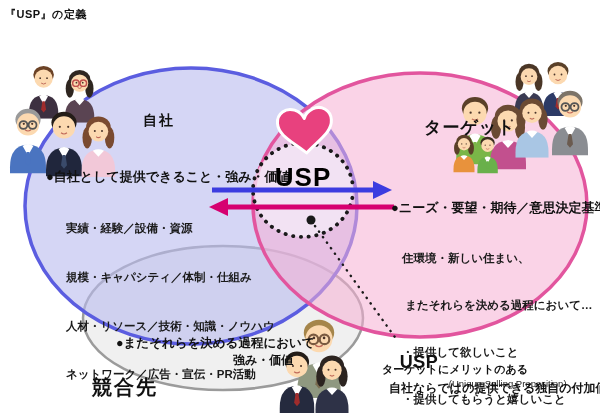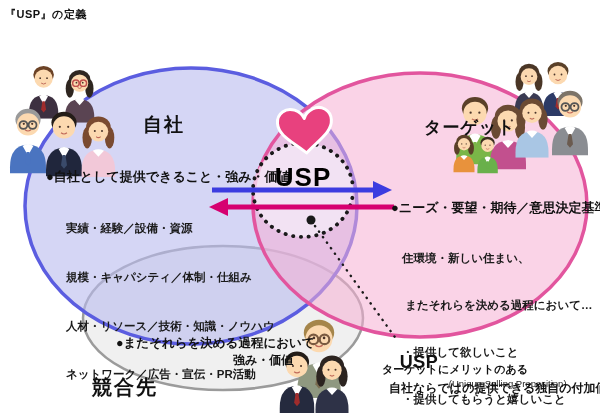--- a/index.html
+++ b/index.html
@@ -3,21 +3,21 @@
 <meta charset="utf-8">
 <style>
   html,body{margin:0;padding:0;background:#fff;}
   #stage{
     position:relative;width:600px;height:413px;overflow:hidden;background:#fff;
     font-family:"Liberation Sans","DejaVu Sans",sans-serif;color:#111;
   }
   #stage svg.diagram{position:absolute;left:0;top:0;width:600px;height:413px;}
   .txt{position:absolute;white-space:pre;}
   .title{left:5px;top:7px;font-size:11px;font-weight:bold;letter-spacing:.5px;}
-  .lbl-company{left:143px;top:112px;font-size:19px;font-weight:bold;letter-spacing:2px;}
+  .lbl-company{left:143px;top:112px;font-size:14px;font-weight:bold;letter-spacing:2px;}
   .lbl-target{left:384px;top:116px;font-size:17px;font-weight:bold;letter-spacing:1px;margin-left:40px;}
   .lbl-competitor{left:92px;top:374px;font-size:20px;font-weight:bold;letter-spacing:2px;}
   .heading{font-size:13px;font-weight:bold;}
   .h-company{left:46px;top:168px;}
   .h-target{left:391px;top:199px;}
   .items{font-size:11.5px;font-weight:bold;color:#1a1a1a;}
   .items div{white-space:pre;}
   .i-company{left:66px;top:188px;line-height:16.2px;}
   .i-target{left:402px;top:220px;line-height:15.6px;}
   .h-competitor{left:116px;top:335px;font-size:12.5px;}

